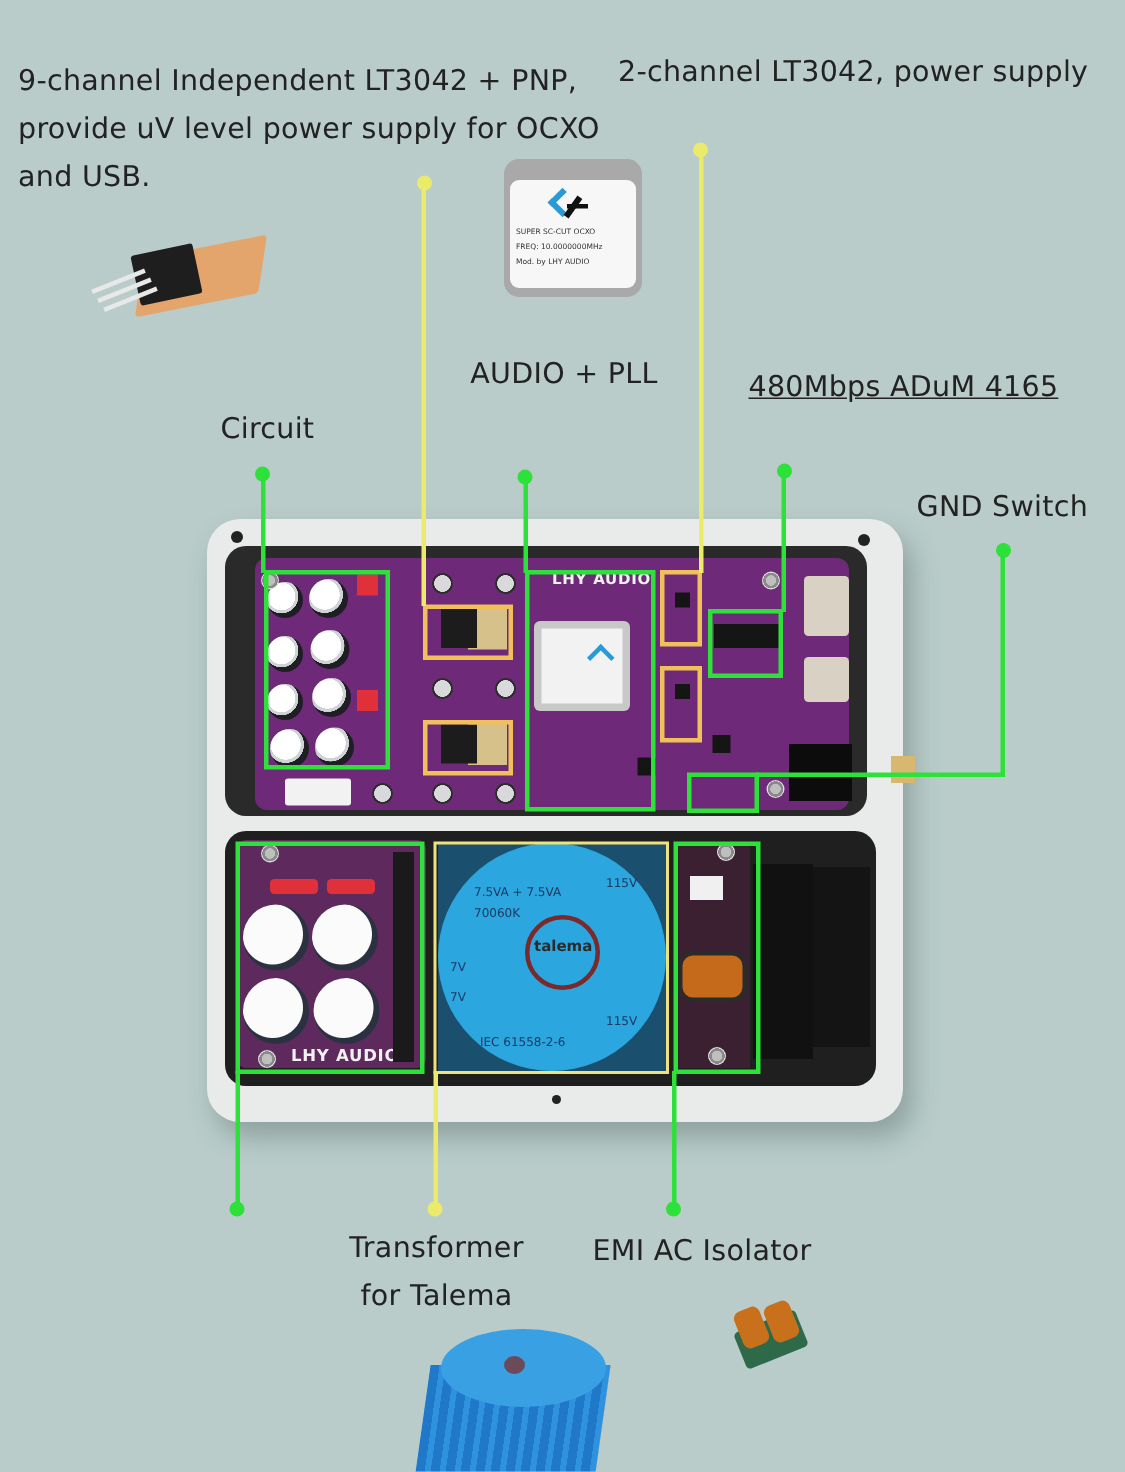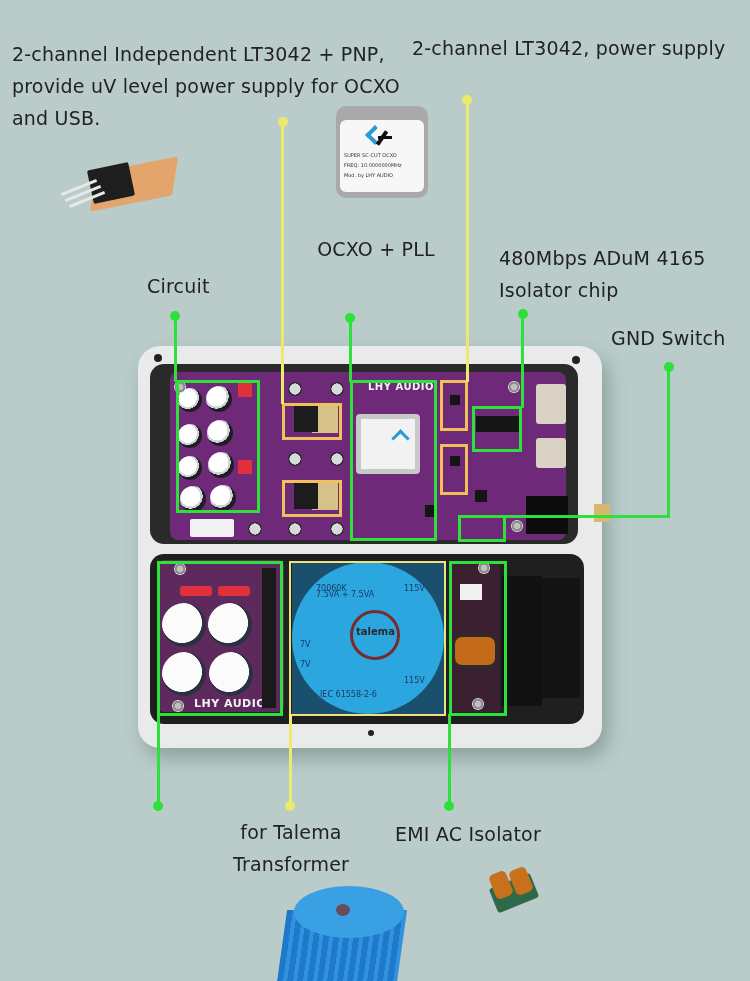--- a/index.html
+++ b/index.html
@@ -44,21 +44,21 @@
   .trtext { position:absolute; color:#1c3a62; font-size:8px; font-family:"DejaVu Sans", sans-serif; white-space:nowrap; }
   .iec { position:absolute; background:#141414; }
   .choke { position:absolute; border-radius:10px; background:#c46a1a; border:3px solid #2b2b2b; }
   .gold { position:absolute; background:#d8b870; }
   .screw { position:absolute; width:12px; height:12px; border-radius:50%; background:radial-gradient(circle, #bfbfbf 0 40%, #8a8a8a 42% 60%, #ddd 62%); }
 </style>
 </head>
 <body>
 
 <div class="label" style="left:12px; top:38px;">
-  <div>2-channel Independent LT3042 + PNP,</div>
+  <div>9-channel Independent LT3042 + PNP,</div>
   <div>provide uV level power supply for OCXO</div>
   <div>and USB.</div>
 </div>
 
 <div class="abs" style="left:60px; top:158px; width:120px; height:60px;">
   <div class="abs" style="left:35px; top:6px; width:78px; height:40px; background:#e4a56c; transform:skewX(-20deg) rotate(-12deg); border-radius:3px;"></div>
   <div class="abs" style="left:30px; top:8px; width:42px; height:34px; background:#1e1e1e; transform:rotate(-12deg); border-radius:2px;"></div>
   <div class="abs" style="left:0px; top:28px; width:38px; height:3px; background:#e8e8e8; transform:rotate(-22deg);"></div>
   <div class="abs" style="left:4px; top:34px; width:38px; height:3px; background:#e8e8e8; transform:rotate(-22deg);"></div>
   <div class="abs" style="left:8px; top:40px; width:38px; height:3px; background:#e8e8e8; transform:rotate(-22deg);"></div>
@@ -76,25 +76,24 @@
   <div class="abs" style="left:8px; top:56px; font-size:5px; color:#333; white-space:nowrap;">FREQ: 10.0000000MHz</div>
   <div class="abs" style="left:8px; top:66px; font-size:5px; color:#333; white-space:nowrap;">Mod. by LHY AUDIO</div>
 </div>
 
 <div class="label" style="left:412px; top:32px;">
   <div>2-channel LT3042, power supply</div>
 </div>
 
 <div class="label" style="left:147px; top:270px;">Circuit</div>
 <div class="label center" style="left:288px; top:233px; width:176px;">
-  <div>OCXO + PLL</div>
-</div>
-<div class="label" style="left:499px; top:242px;">
+  <div>AUDIO + PLL</div>
+</div>
+<div class="label" style="left:499px; top:242px;text-decoration:underline;">
   <div>480Mbps ADuM 4165</div>
-  <div>Isolator chip</div>
 </div>
 <div class="label" style="left:611px; top:322px;">GND Switch</div>
 
 <div class="enclosure"></div>
 <div class="screw" style="left:154px; top:354px; width:8px; height:8px; background:#222;"></div>
 <div class="screw" style="left:572px; top:356px; width:8px; height:8px; background:#222;"></div>
 
 <div class="bay-top"></div>
 <div class="pcb" style="left:170px; top:372px; width:396px; height:168px; border-radius:8px;"></div>
 
@@ -154,21 +153,21 @@
 <div class="bigcap" style="left:162px; top:652px; width:44px; height:44px;"></div>
 <div class="bigcap" style="left:209px; top:652px; width:44px; height:44px;"></div>
 <div class="pcbtext" style="left:194px; top:697px; font-size:11px;">LHY AUDIO</div>
 <div class="chip" style="left:262px; top:568px; width:14px; height:140px; background:#1a1a1a;"></div>
 
 <div class="transformer" style="left:292px; top:562px; width:152px; height:152px; background:#1b4f6e;"></div>
 <div class="trans-disc" style="left:292px; top:562px; width:152px; height:152px;"></div>
 <div class="abs" style="left:350px; top:610px; width:44px; height:44px; border-radius:50%; border:3px solid #7a2a2a;"></div>
 <div class="trtext" style="left:356px; top:626px; font-weight:bold; color:#2b2b2b; font-size:10px;">talema</div>
 <div class="trtext" style="left:316px; top:590px;">7.5VA + 7.5VA</div>
-<div class="trtext" style="left:316px; top:584px;">70060K</div>
+<div class="trtext" style="left:316px; top:604px;">70060K</div>
 <div class="trtext" style="left:320px; top:690px;">IEC 61558-2-6</div>
 <div class="trtext" style="left:404px; top:584px;">115V</div>
 <div class="trtext" style="left:404px; top:676px;">115V</div>
 <div class="trtext" style="left:300px; top:640px;">7V</div>
 <div class="trtext" style="left:300px; top:660px;">7V</div>
 
 <div class="pcb" style="left:450px; top:562px; width:50px; height:150px; background:#3a2030;"></div>
 <div class="abs" style="left:460px; top:584px; width:22px; height:16px; background:#f0f0f0;"></div>
 <div class="choke" style="left:452px; top:634px; width:40px; height:28px;"></div>
 <div class="iec" style="left:534px; top:578px; width:46px; height:120px;"></div>
@@ -215,22 +214,22 @@
 
 <div class="vline yellow" style="left:289px; top:714px; height:92px;"></div>
 <div class="dot yellow" style="left:285px; top:801px;"></div>
 
 <div class="vline green" style="left:448px; top:714px; height:92px;"></div>
 <div class="dot green" style="left:444px; top:801px;"></div>
 
 <div class="label center" style="left:4px; top:816px; width:204px;">
 </div>
 <div class="label center" style="left:226px; top:816px; width:130px;">
+  <div>Transformer</div>
   <div>for Talema</div>
-  <div>Transformer</div>
 </div>
 <div class="label" style="left:395px; top:818px;">EMI AC Isolator</div>
 
 <div class="abs" style="left:272px; top:880px; width:140px; height:101px;">
   <div class="abs" style="left:10px; top:30px; width:120px; height:72px; background:repeating-linear-gradient(90deg,#1f78c8 0 6px,#2f92de 6px 10px); transform:skewX(-8deg);"></div>
   <div class="abs" style="left:22px; top:6px; width:110px; height:52px; border-radius:50%; background:#3aa0e4;"></div>
   <div class="abs" style="left:64px; top:24px; width:14px; height:12px; border-radius:50%; background:#6b4a5a;"></div>
 </div>
 
 <div class="abs" style="left:486px; top:866px; width:56px; height:46px;">

